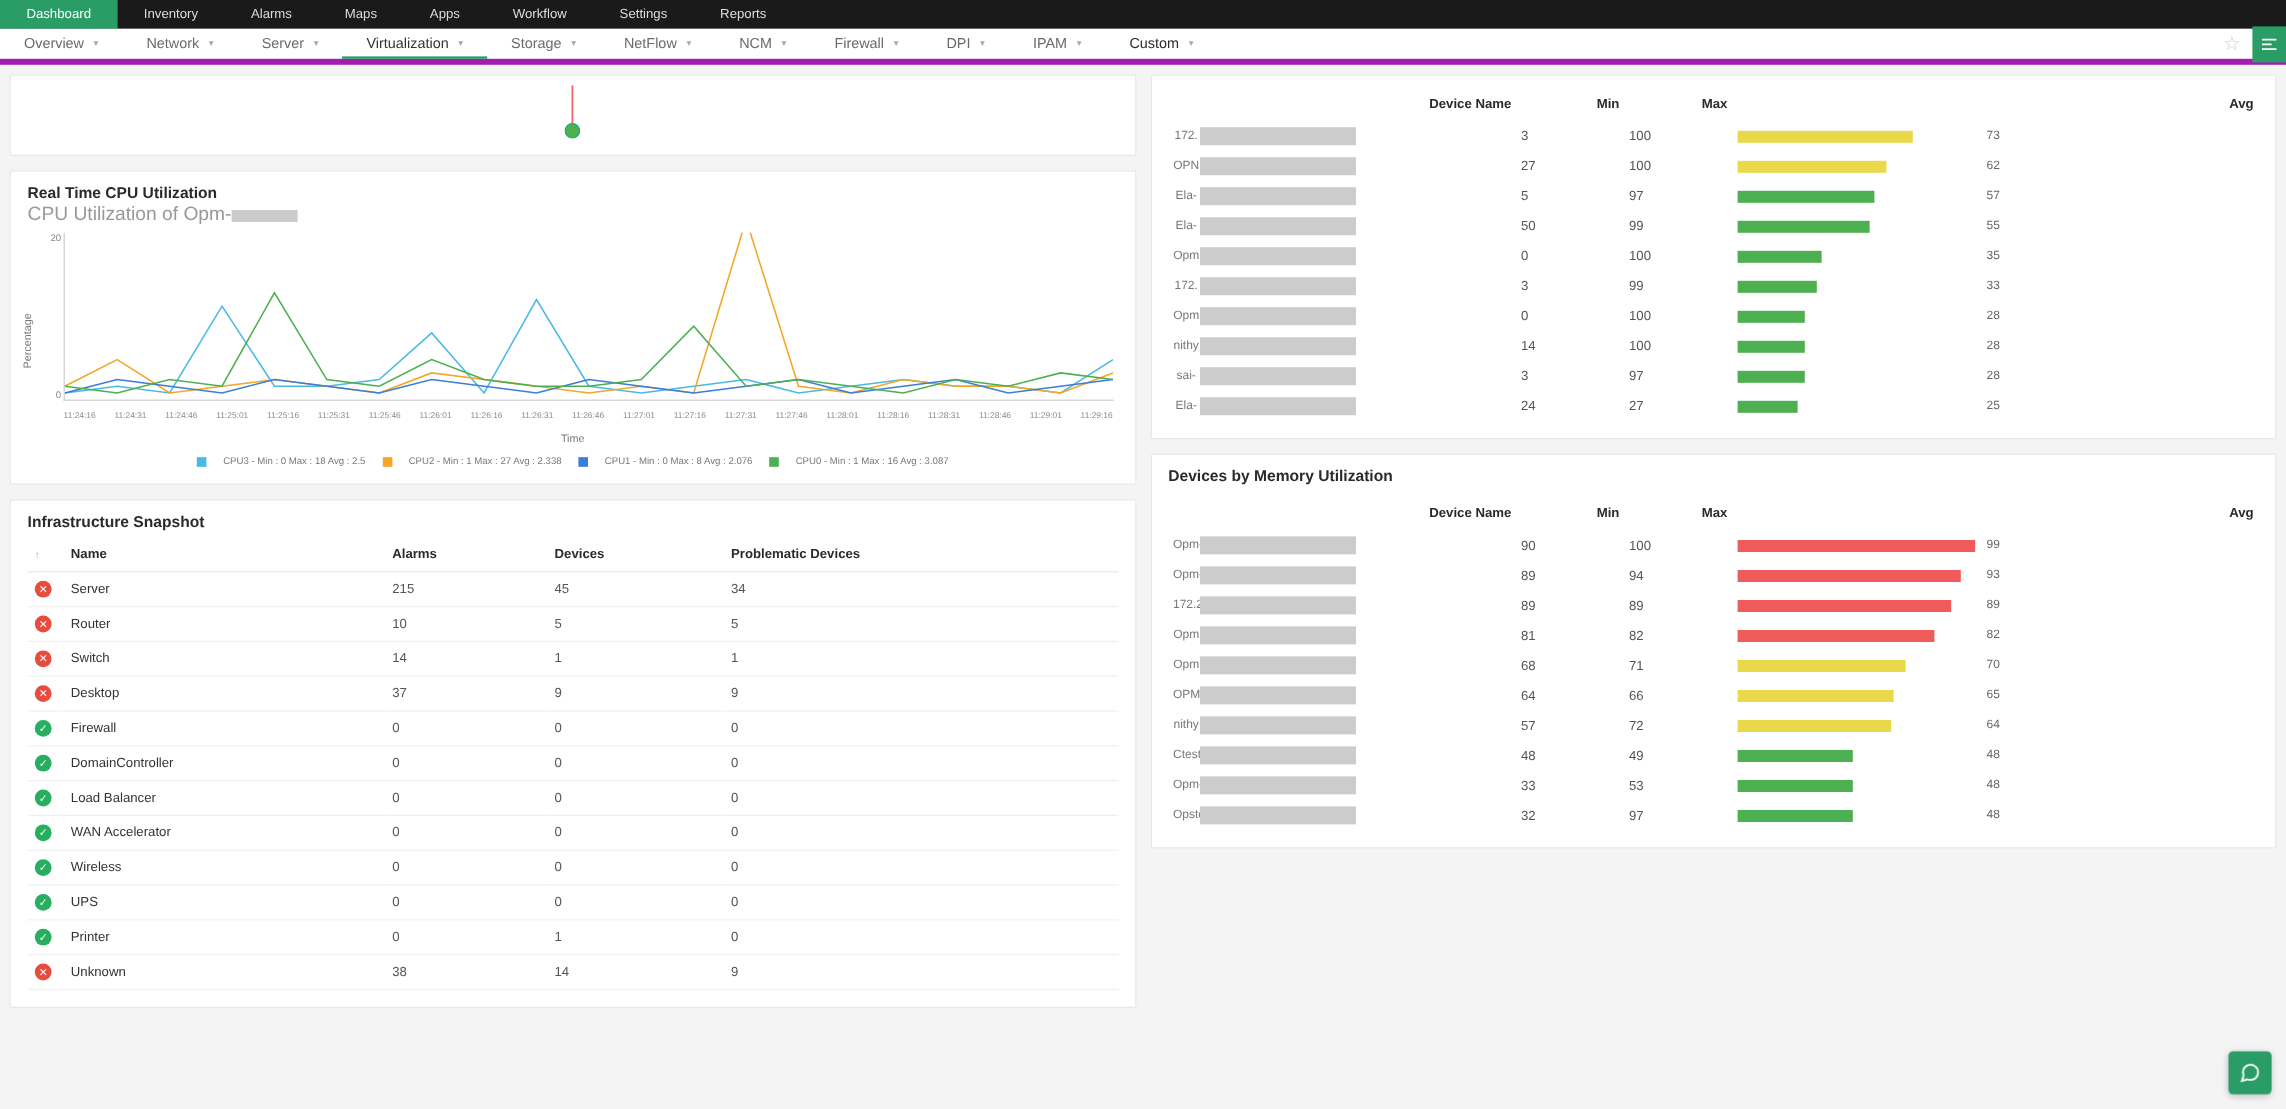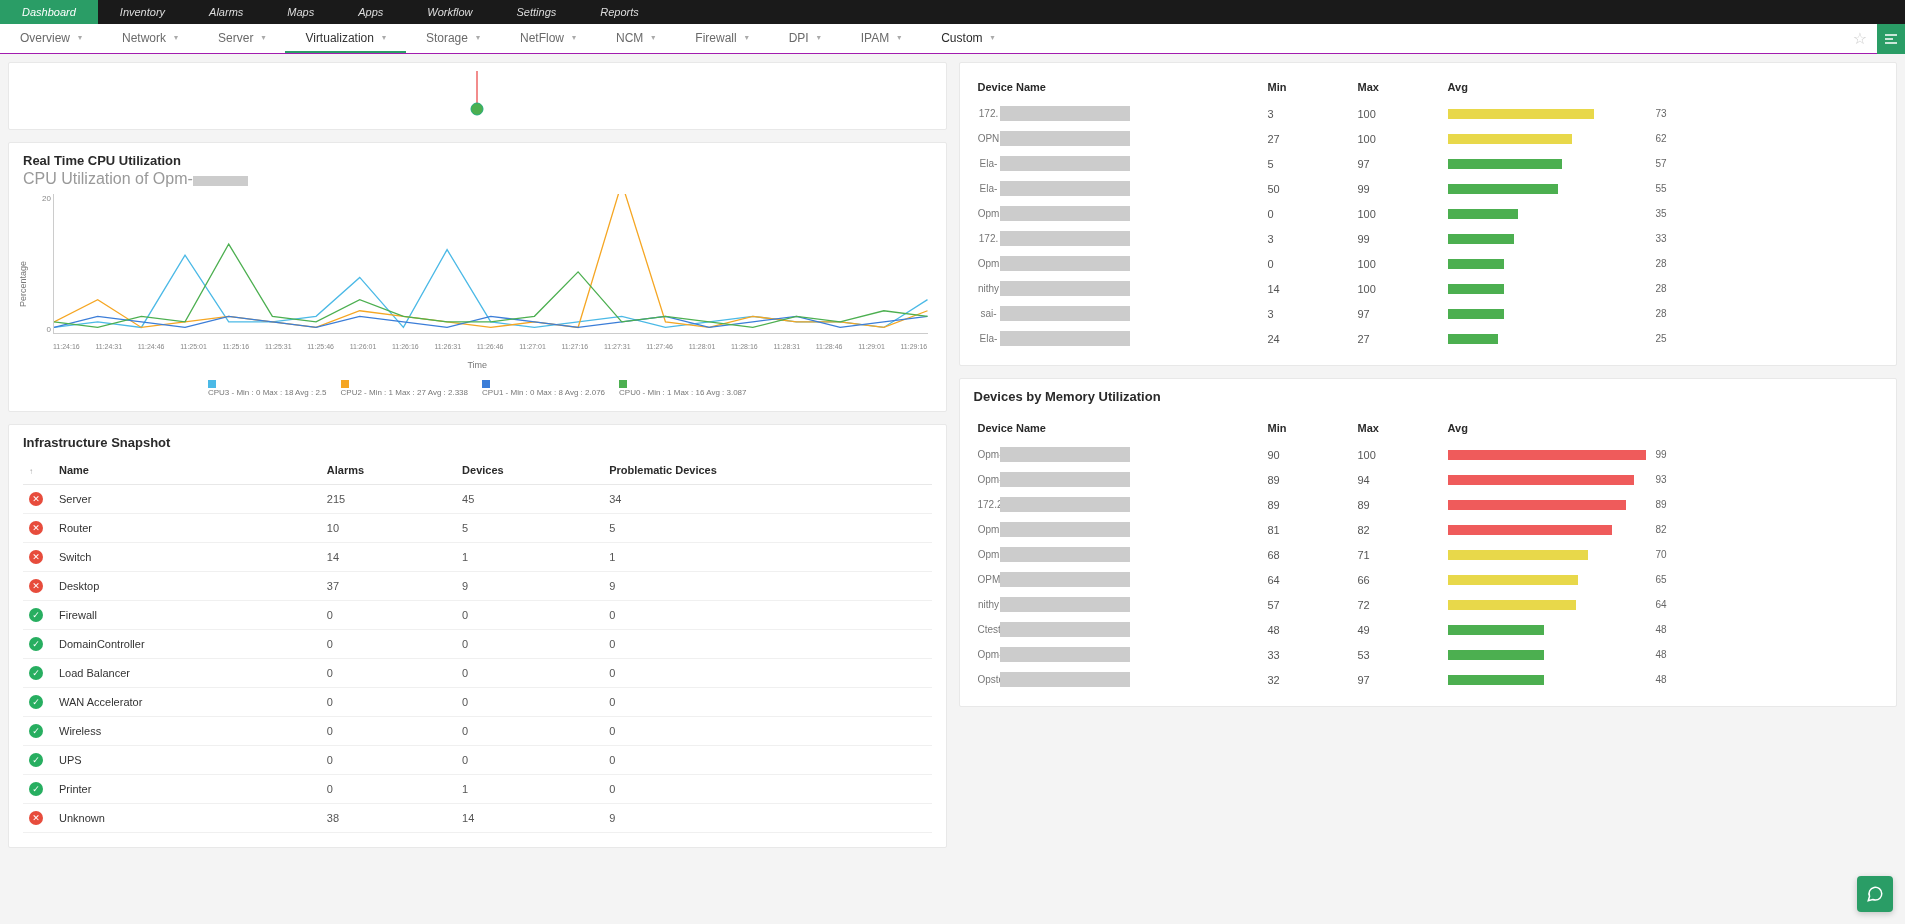--- a/index.html
+++ b/index.html
@@ -1,24 +1,24 @@
 <!DOCTYPE html>
 <html><head>
 <meta charset="utf-8">
 <style>
 * { margin: 0; padding: 0; box-sizing: border-box; }
 body { font-family: -apple-system, BlinkMacSystemFont, "Segoe UI", Arial, sans-serif; font-size: 12px; background: #f4f4f4; color: #333; }
 
 
-.topnav { background: #1a1a1a; display: flex; height: 24px; align-items: stretch; font-style: italic; }
+.topnav { background: #1a1a1a; display: flex; height: 24px; align-items: stretch; }
 .topnav-item { color: #ddd; padding: 0 22px; display: flex; align-items: center; font-size: 11px; cursor: pointer; }
 .topnav-item.active { background: #2a9d66; color: #fff; }
 
 
-.subnav { background: #fff; border-bottom: 1px solid #a21caf; display: flex; height: 30px; align-items: stretch; position: relative; }
+.subnav { background: #fff; border-bottom: 5px solid #a21caf; display: flex; height: 30px; align-items: stretch; position: relative; }
 .subnav-item { padding: 0 20px; display: flex; align-items: center; gap: 8px; color: #6a6a6a; font-size: 12px; cursor: pointer; border-bottom: 2px solid transparent; }
 .subnav-item.active { border-bottom-color: #2a9d66; color: #333; }
 .subnav-item.selected { color: #2a2a2a; text-align: right; }
 .subnav-caret { font-size: 8px; color: #aaa; }
 .subnav-right { position: absolute; right: 0; display: flex; align-items: center; height: 100%; }
 .star { color: #ccc; font-size: 16px; padding: 0 10px; }
 .greenbox { background: #2a9d66; width: 28px; height: 30px; display: flex; align-items: center; justify-content: center; color: #fff; }
 
 
 .page { display: flex; gap: 12px; padding: 8px; }
@@ -39,41 +39,41 @@
 .chart-ylabel { position: absolute; left: 0; top: 50%; transform: translate(-50%, -50%) rotate(-90deg); font-size: 9px; color: #777; }
 .chart-xlabel { position: absolute; left: 50%; bottom: 4px; transform: translateX(-50%); font-size: 9px; color: #777; }
 .chart-xticks { position: absolute; left: 30px; right: 4px; bottom: 24px; display: flex; justify-content: space-between; font-size: 7px; color: #888; }
 .chart-yticks { position: absolute; left: 14px; top: 0; bottom: 40px; display: flex; flex-direction: column-reverse; justify-content: space-between; font-size: 8px; color: #888; width: 14px; text-align: right; }
 .chart-line { fill: none; stroke-width: 1.3; }
 .c0 { stroke: #4bb9e6; }
 .c1 { stroke: #f5a623; }
 .c2 { stroke: #3b7dd8; }
 .c3 { stroke: #4caf50; }
 .chart-legend { margin-top: 6px; display: flex; flex-wrap: wrap; gap: 14px; justify-content: center; font-size: 8px; color: #777; }
-.legend-item { display: flex; align-items: flex-start; gap: 0; flex-direction: column; }
+.legend-item { display: flex; align-items: flex-end; gap: 14px; }
 .swatch { width: 8px; height: 8px; }
 .swatch.c0 { background: #4bb9e6; }
 .swatch.c1 { background: #f5a623; }
 .swatch.c2 { background: #3b7dd8; }
 .swatch.c3 { background: #4caf50; }
 
 
 .infra-table { width: 100%; border-collapse: collapse; margin-top: 6px; }
 .infra-table th { text-align: left; font-size: 11px; font-weight: 600; padding: 8px 6px; border-bottom: 1px solid #e8e8e8; color: #2a2a2a; }
 .infra-table td { font-size: 11px; padding: 7px 6px; border-bottom: 1px solid #f0f0f0; color: #555; }
 .infra-table td.name { color: #333; }
 .status-icon { width: 14px; height: 14px; border-radius: 50%; display: inline-flex; align-items: center; justify-content: center; font-size: 9px; color: #fff; }
 .status-down { background: #e74c3c; }
 .status-up { background: #27ae60; }
 .col-status { width: 30px; }
 .sort-ind { font-size: 8px; color: #aaa; }
 
 
 .util-table { width: 100%; border-collapse: collapse; }
-.util-table th { text-align: left; font-size: 11px; font-weight: 700; padding: 8px 4px; color: #2a2a2a; }
+.util-table th { text-align: right; font-size: 11px; font-weight: 700; padding: 8px 4px; color: #2a2a2a; }
 .util-table td { font-size: 11px; padding: 5px 4px; color: #555; vertical-align: middle; }
 .util-table td.device { width: 290px; }
 .redacted { background: #ccc; height: 15px; width: 130px; display: inline-block; vertical-align: middle; }
 .dev-prefix { display: inline-block; width: 22px; font-size: 10px; color: #777; vertical-align: middle; text-align: center; }
 .col-min, .col-max { width: 90px; }
 .bar-cell { display: flex; align-items: center; gap: 8px; }
 .bar-outer { flex: 0 0 200px; height: 10px; position: relative; }
 .bar-inner { height: 100%; }
 .bar-red { background: #ef5b5b; }
 .bar-yellow { background: #e8d84a; }

